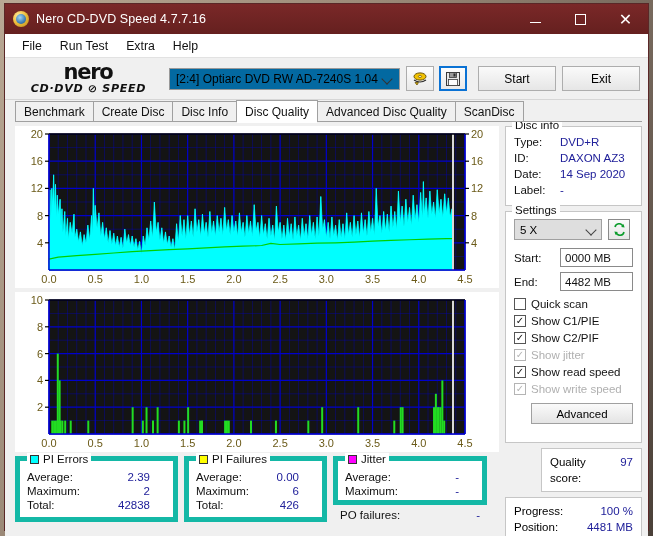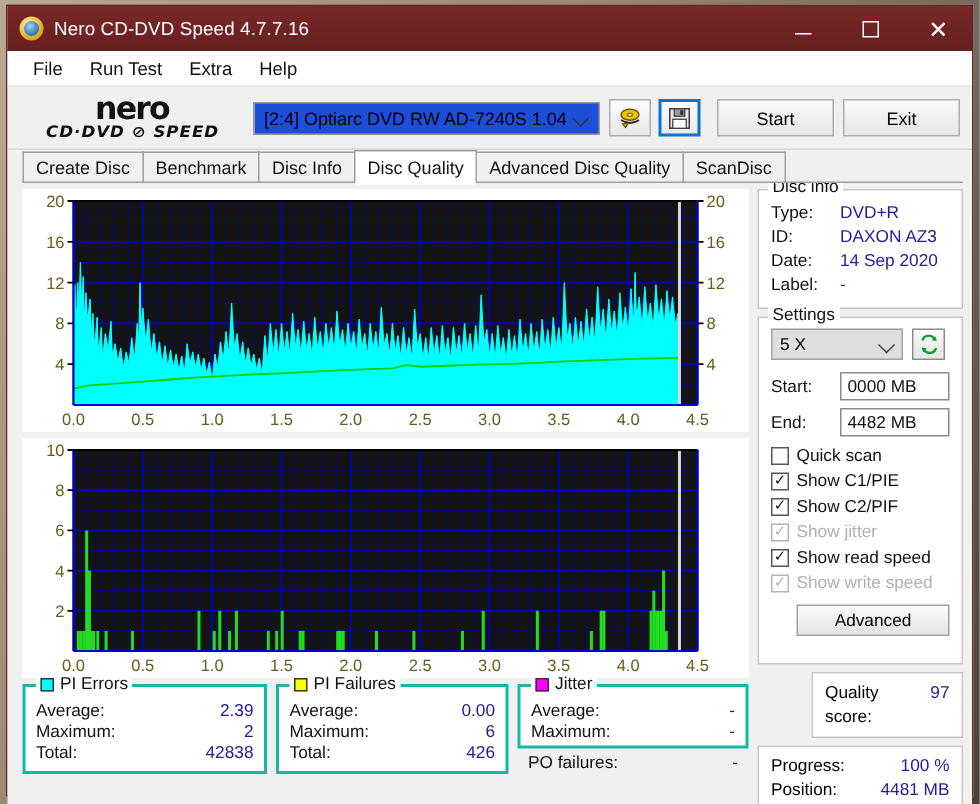--- a/index.html
+++ b/index.html
@@ -109,21 +109,21 @@
     letter-spacing: .6px;
     line-height: 12px;
     color:#111;
     transform: scaleX(1.06);
   }
   .drive-select {
     flex: 1 1 auto;
     height: 22px;
     margin-left: 6px;
     margin-right: 6px;
-    background: #1d4ed8;
+    background: #0369a1;
     border: 1px solid #999;
     display:flex; align-items:center;
     font-size: 12px;
     padding-left: 6px;
     position: relative;
     max-width: 248px;
   }
   .drive-select .chev {
     margin-left:auto; margin-right: 7px;
     width: 9px; height: 9px;
@@ -205,24 +205,24 @@
   .left-col { width: 484px; display:flex; flex-direction:column; gap: 4px;}
   .right-col { width: 137px; display:flex; flex-direction:column; gap: 5px;}
 
   
   .chart-box { position: relative; background:#fff; }
   svg { display:block; }
 
   
   .stats-row { display:flex; gap: 6px; }
   .groupbox {
-    border: 2px solid #14b8a6;
+    border: 5px solid #14b8a6;
     background: #fff;
     position: relative;
-    padding: 9px 7px 5px 7px;
+    padding: 9px 23px 5px 7px;
   }
   .gb-title {
     position:absolute; top:-8px; left: 7px;
     background:#fff;
     font-size: 11.5px;
     padding: 0 3px;
     display:flex; align-items:center; gap:4px;
     color:#111;
     white-space:nowrap;
   }
@@ -357,22 +357,22 @@
         <rect x="7.5" y="1.5" width="2" height="3" fill="#2a2a2a"></rect>
         <rect x="2.5" y="7.5" width="9" height="6" fill="#fcfcfc" stroke="#3a3a3a" stroke-width=".8"></rect>
       </svg>
     </div>
 
     <div class="tb-btn">Start</div>
     <div class="tb-btn">Exit</div>
   </div>
 
   <div class="tabstrip">
+    <div class="tab">Benchmark</div>
     <div class="tab">Create Disc</div>
-    <div class="tab">Benchmark</div>
     <div class="tab">Disc Info</div>
     <div class="tab active">Disc Quality</div>
     <div class="tab">Advanced Disc Quality</div>
     <div class="tab">ScanDisc</div>
   </div>
 
   <div class="content">
 
     <div class="left-col">
       <div class="chart-box">
@@ -847,21 +847,21 @@
           <div class="stat-line">
               <span>Maximum:</span>
               <span class="stat-val">2</span>
             </div>
           <div class="stat-line">
               <span>Total:</span>
               <span class="stat-val">42838</span>
             </div>
         </div>
 
-        <div class="groupbox" style="width:155px;">
+        <div class="groupbox" style="width:143px;">
           <div class="gb-title">
             <span class="sw" style="background:#ffff00"></span>
             <span>PI Failures</span>
           </div>
           <div class="stat-line">
               <span>Average:</span>
               <span class="stat-val">0.00</span>
             </div>
           <div class="stat-line">
               <span>Maximum:</span>

